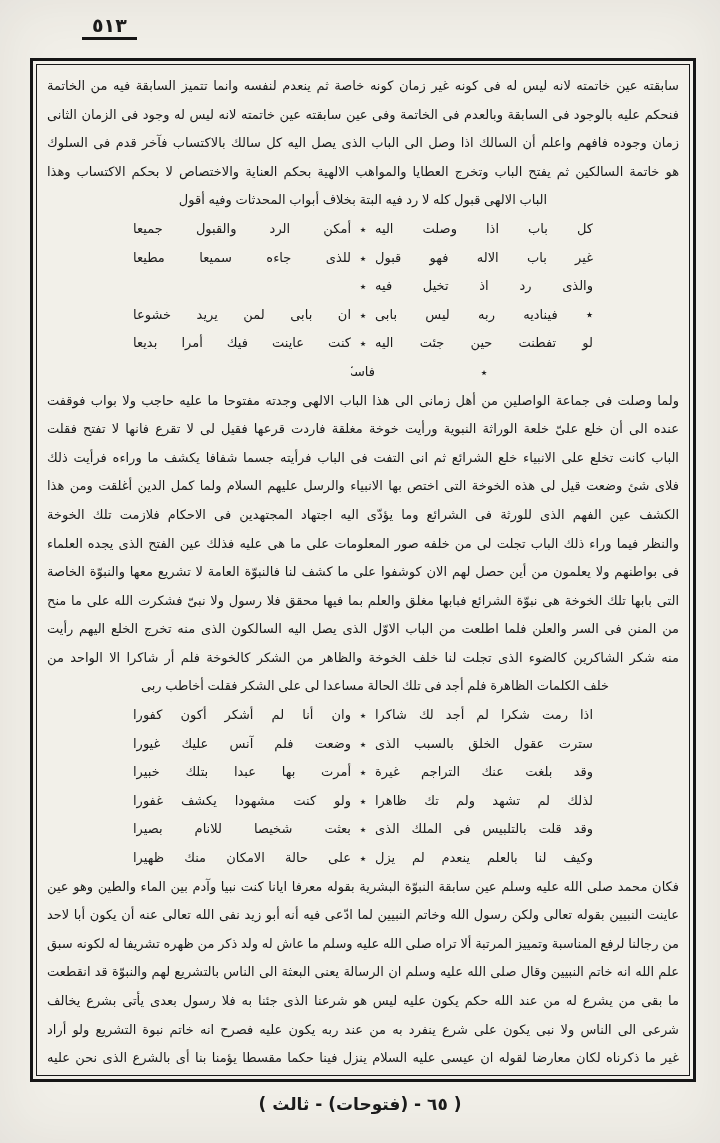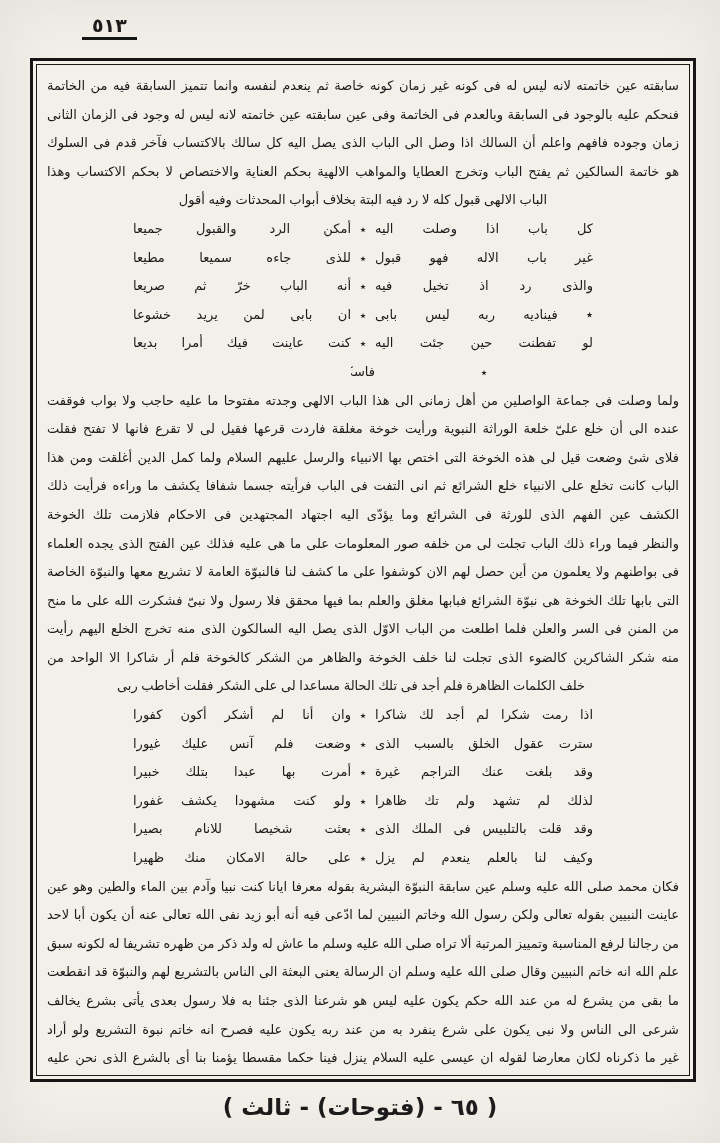--- a/index.html
+++ b/index.html
@@ -42,21 +42,21 @@
   .pline {
     font-size: 13px;
     height: 28.6px;
     line-height: 28.6px;
     text-align: justify;
     text-align-last: justify;
     overflow: hidden;
     word-spacing: -0.5px;
   }
   .pcenter {
-    text-align: left;
+    text-align: right;
     text-align-last: center;
     padding: 0 70px;
   }
   .verse {
     display: grid;
     grid-template-columns: 218px 24px 218px;
     justify-content: center;
     direction: rtl;
     height: 28.6px;
     line-height: 28.6px;
@@ -72,21 +72,21 @@
     text-align: center;
     font-size: 12px;
     color: #222;
   }
   .footer {
     position: absolute;
     top: 1094px; left: 0;
     width: 100%;
     text-align: center;
     direction: rtl;
-    font-size: 23px;
+    font-size: 17px;
     font-weight: bold;
     letter-spacing: 1px;
   }
 </style>
 </head>
 <body>
 
 <div class="page-number">٥١٣</div>
 
 <div class="frame">
@@ -107,43 +107,42 @@
         <span class="hemi">أمكن الرد والقبول جميعا</span>
       </div>
         <div class="verse">
         <span class="hemi">غير باب الاله فهو قبول</span>
         <span class="vstar">٭</span>
         <span class="hemi">للذى جاءه سميعا مطيعا</span>
       </div>
         <div class="verse">
         <span class="hemi">والذى رد اذ تخيل فيه</span>
         <span class="vstar">٭</span>
-        <span class="hemi">أنه الباب خرّ ثم صريعا</span>
       </div>
         <div class="verse">
         <span class="hemi">٭ فيناديه ربه ليس بابى</span>
         <span class="vstar">٭</span>
         <span class="hemi">ان بابى لمن يريد خشوعا</span>
       </div>
         <div class="verse">
         <span class="hemi">لو تفطنت حين جئت اليه</span>
         <span class="vstar">٭</span>
         <span class="hemi">كنت عاينت فيك أمرا بديعا</span>
       </div>
         <div class="verse">
         <span class="vstar">٭</span>
         <span class="hemi">فاسكب ان شئت للفراق دموعا</span>
       </div>
       </div>
 
     <div>
         <div class="pline">ولما وصلت فى جماعة الواصلين من أهل زمانى الى هذا الباب الالهى وجدته مفتوحا ما عليه حاجب ولا بواب فوقفت</div>
         <div class="pline">عنده الى أن خلع علىّ خلعة الوراثة النبوية ورأيت خوخة مغلقة فاردت قرعها فقيل لى لا تقرع فانها لا تفتح فقلت</div>
+        <div class="pline">الباب كانت تخلع على الانبياء خلع الشرائع ثم انى التفت فى الباب فرأيته جسما شفافا يكشف ما وراءه فرأيت ذلك</div>
         <div class="pline">فلاى شئ وضعت قيل لى هذه الخوخة التى اختص بها الانبياء والرسل عليهم السلام ولما كمل الدين أغلقت ومن هذا</div>
-        <div class="pline">الباب كانت تخلع على الانبياء خلع الشرائع ثم انى التفت فى الباب فرأيته جسما شفافا يكشف ما وراءه فرأيت ذلك</div>
         <div class="pline">الكشف عين الفهم الذى للورثة فى الشرائع وما يؤدّى اليه اجتهاد المجتهدين فى الاحكام فلازمت تلك الخوخة</div>
         <div class="pline">والنظر فيما وراء ذلك الباب تجلت لى من خلفه صور المعلومات على ما هى عليه فذلك عين الفتح الذى يجده العلماء</div>
         <div class="pline">فى بواطنهم ولا يعلمون من أين حصل لهم الان كوشفوا على ما كشف لنا فالنبوّة العامة لا تشريع معها والنبوّة الخاصة</div>
         <div class="pline">التى بابها تلك الخوخة هى نبوّة الشرائع فبابها مغلق والعلم بما فيها محقق فلا رسول ولا نبىّ فشكرت الله على ما منح</div>
         <div class="pline">من المنن فى السر والعلن فلما اطلعت من الباب الاوّل الذى يصل اليه السالكون الذى منه تخرج الخلع اليهم رأيت</div>
         <div class="pline">منه شكر الشاكرين كالضوء الذى تجلت لنا خلف الخوخة والظاهر من الشكر كالخوخة فلم أر شاكرا الا الواحد من</div>
       </div>
     <div class="pline pcenter">خلف الكلمات الظاهرة فلم أجد فى تلك الحالة مساعدا لى على الشكر فقلت أخاطب ربى تعالى عز وجل</div>
 
     <div>

